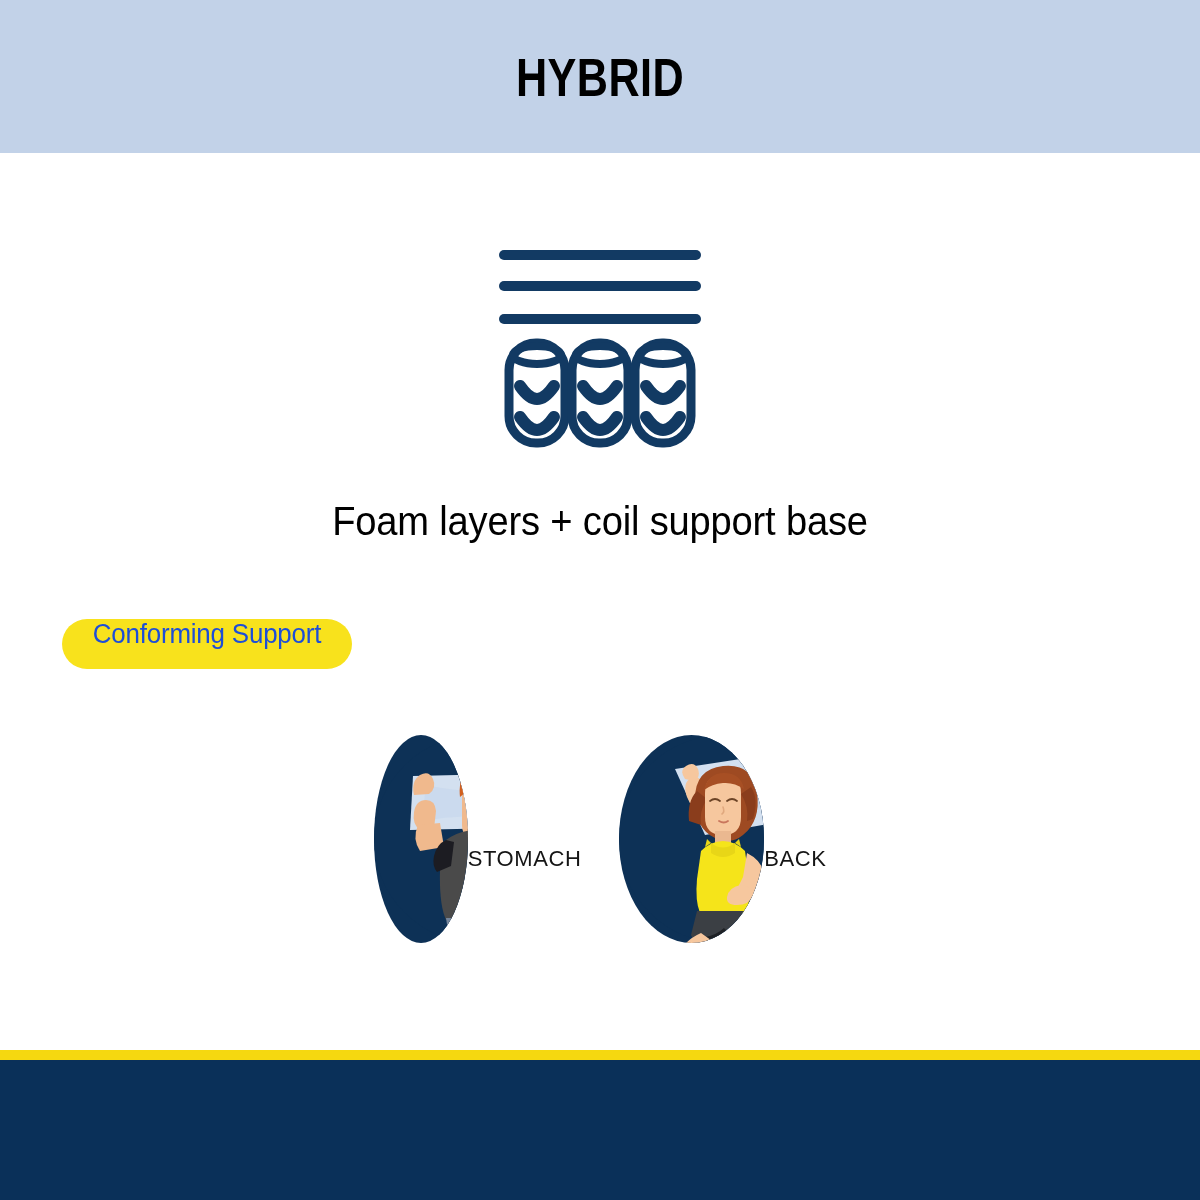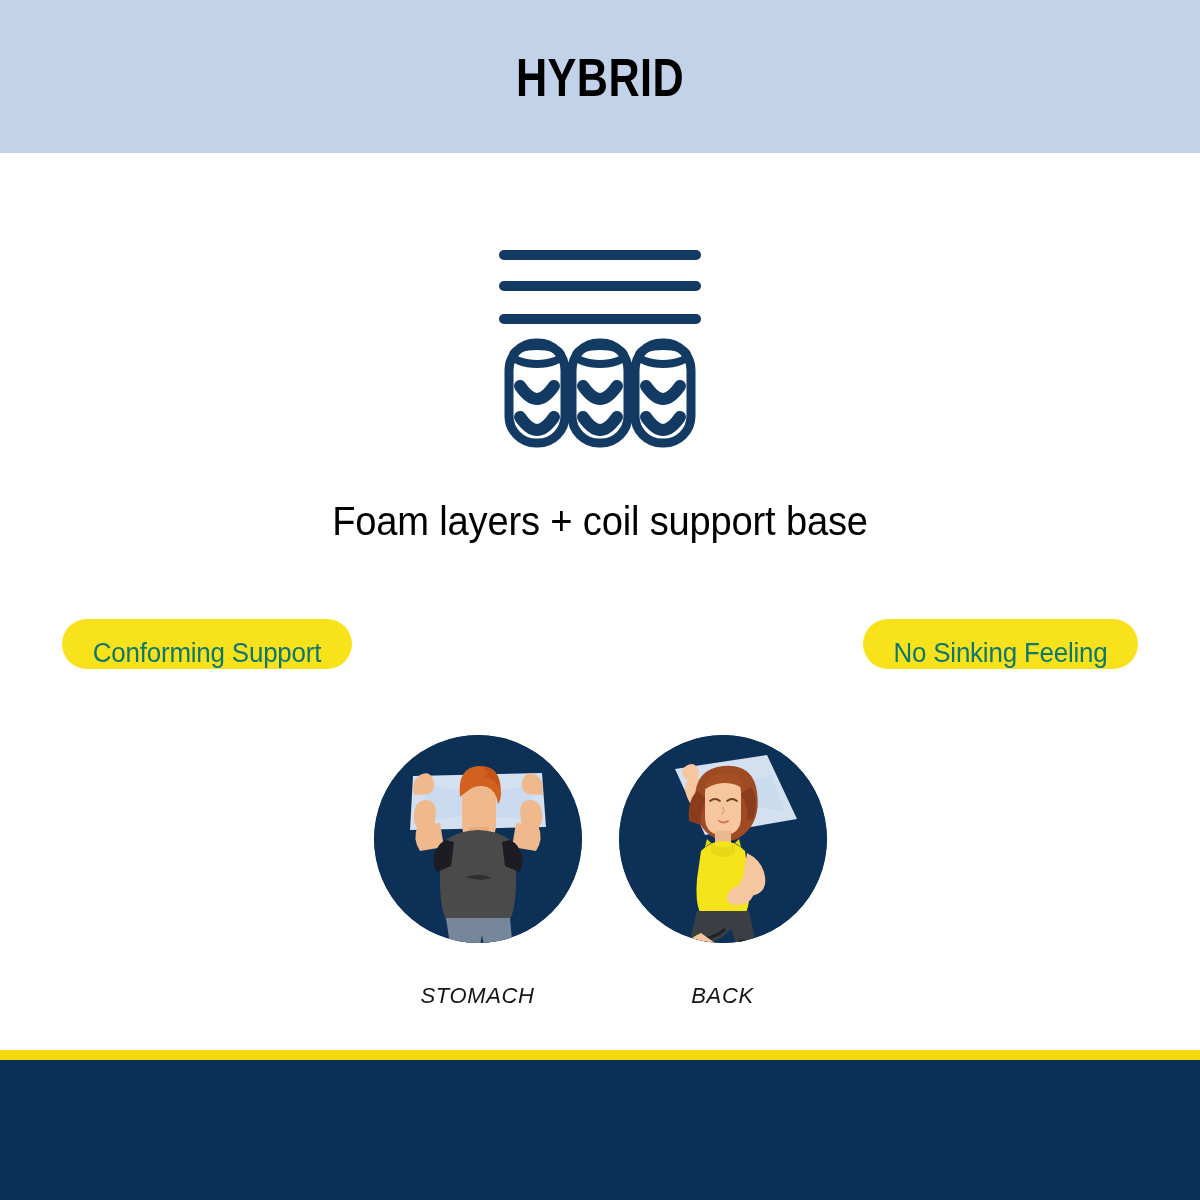--- a/index.html
+++ b/index.html
@@ -67,44 +67,44 @@
     width:1076px; height:50px;
     display:flex;
     justify-content:space-between;
     align-items:center;
   }
   .pill {
     height:50px;
     background:#f8e21c;
     border-radius:25px;
     display:flex;
-    align-items:flex-end;
+    align-items:flex-start;
     justify-content:center;
     padding:0 26px;
-    color:#0f766e;
+    color:#1d4ed8;
     font-family:"Liberation Sans","DejaVu Sans", sans-serif;
     font-size:27px;
     font-weight:400;
     letter-spacing:-0.2px;
     white-space:nowrap;
   }
   .pill span { transform:scaleX(0.96); display:inline-block; }
 
   
   .positions {
     position:absolute;
     left:0; top:735px;
     width:1200px;
     display:flex;
     justify-content:center;
     gap:37px;
   }
   .position-card {
     width:208px;
-    display:flex; flex-direction:column; align-items:center;font-style:italic;
+    display:flex; flex-direction:row; align-items:center;
   }
   .circle {
     width:208px; height:208px;
     border-radius:50%;
     background:#0d3156;
     overflow:hidden;
     position:relative;
   }
   .circle svg { display:block; width:208px; height:208px; }
   .position-label {
@@ -175,23 +175,20 @@
       </g>
     </svg>
   </div>
 
   <div class="subtitle">Foam layers + coil support base</div>
 
   <div class="pill-row">
     <div class="pill">
       <span>Conforming Support</span>
     </div>
-    <div class="pill">
-      <span>No Sinking Feeling</span>
-    </div>
   </div>
 
   <div class="positions">
 
     <div class="position-card">
       <div class="circle">
         <svg viewBox="0 0 208 208" aria-hidden="true">
           <circle cx="104" cy="104" r="104" fill="#0d3156"></circle>
 
           <g>

